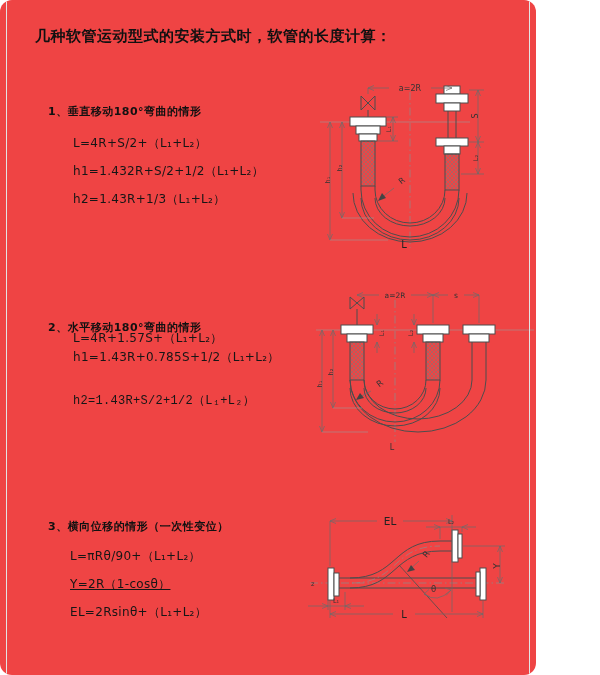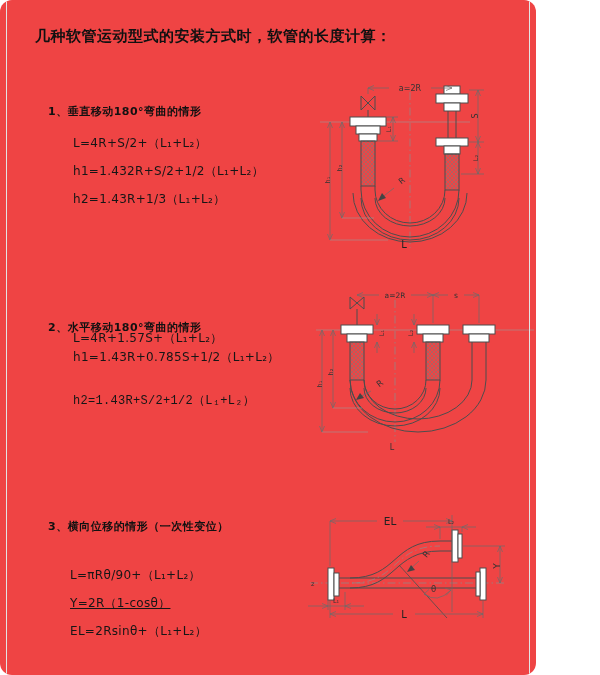--- a/index.html
+++ b/index.html
@@ -16,21 +16,21 @@
     position:absolute;left:35px;top:27px;font-size:15px;font-weight:600;
     letter-spacing:0.5px;color:#111;
   }
   .sec-heading{
     position:absolute;left:48px;font-size:11px;font-weight:600;color:#111;letter-spacing:0.5px;
   }
   .formula{
     position:absolute;left:73px;font-size:12px;font-weight:400;color:#161616;letter-spacing:0.3px;
     white-space:pre;
   }
-  .f3{left:70px;margin-top:19px;}
+  .f3{left:70px;}
   svg{position:absolute;overflow:visible;}
   svg .ln{stroke:#4d4d4d;stroke-width:1;fill:none;}
   svg .thin{stroke:#9a9a9a;stroke-width:0.6;fill:none;}
   svg .dim{stroke:#6b6b6b;stroke-width:0.7;fill:none;}
   svg .cl{stroke:#8c8c8c;stroke-width:0.7;fill:none;stroke-dasharray:8 3 1.5 3;}
   svg .part{fill:#ffffff;stroke:#4d4d4d;stroke-width:1;}
   svg .braid{stroke:#4d4d4d;stroke-width:1;}
   svg text{font-family:"DejaVu Sans",sans-serif;fill:#333;}
   svg .dl{font-size:8px;}
   svg .dls{font-size:6.5px;}

